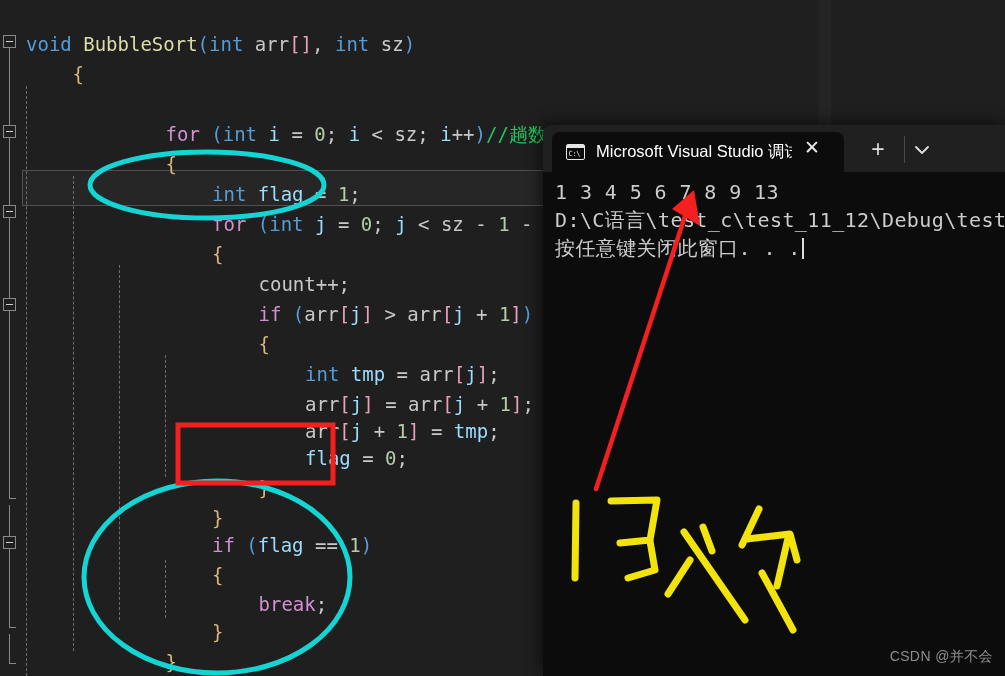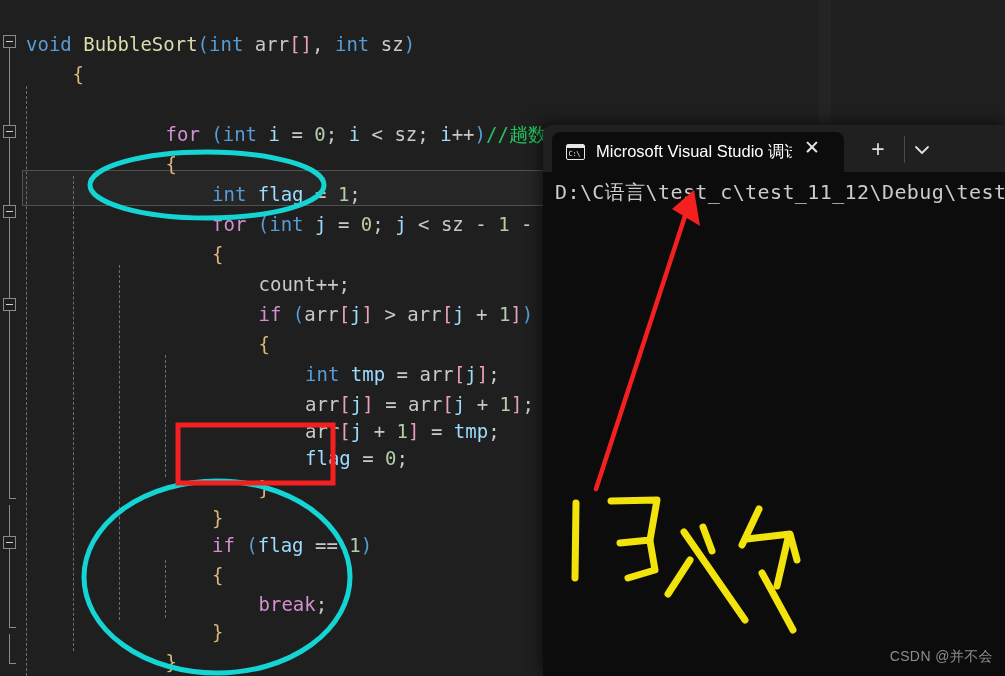--- a/index.html
+++ b/index.html
@@ -304,21 +304,23 @@
       <div id="console-tabsep"></div>
 
       <div id="console-chevron">
         <svg width="26" height="22" viewBox="0 0 26 22">
           <path d="M7 8 L13 14 L19 8" stroke="#e0e0e0" stroke-width="1.8" fill="none" stroke-linecap="round" stroke-linejoin="round"></path>
         </svg>
       </div>
     </div>
 
     <div id="console-body">
+      <div class="console-line">1 3 4 5 6 7 8 9 13</div>
       <div class="console-line">D:\C语言\test_c\test_11_12\Debug\test_</div>
+      <div class="console-line"><span>按任意键关闭此窗口. . .</span><span id="console-caret"></span></div>
     </div>
   </div>
 
   <svg id="annotations" viewBox="0 0 1005 676" width="1005" height="676">
 
     <ellipse cx="207" cy="185" rx="117" ry="33" fill="none" stroke="#15d4d4" stroke-width="5"></ellipse>
 
     <ellipse cx="217" cy="577" rx="133" ry="96" fill="none" stroke="#15d4d4" stroke-width="5"></ellipse>
 
     <rect x="178" y="425" width="155" height="58" fill="none" stroke="#f42020" stroke-width="5"></rect>

